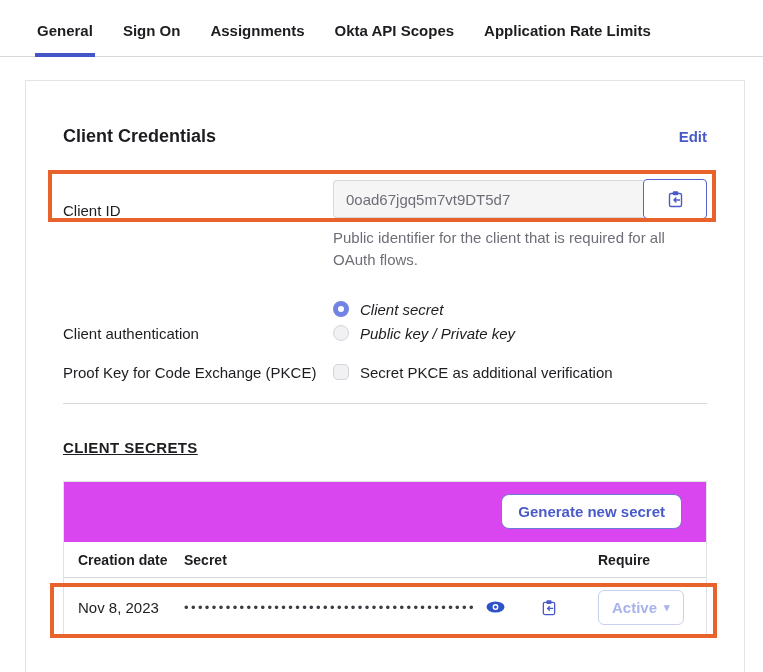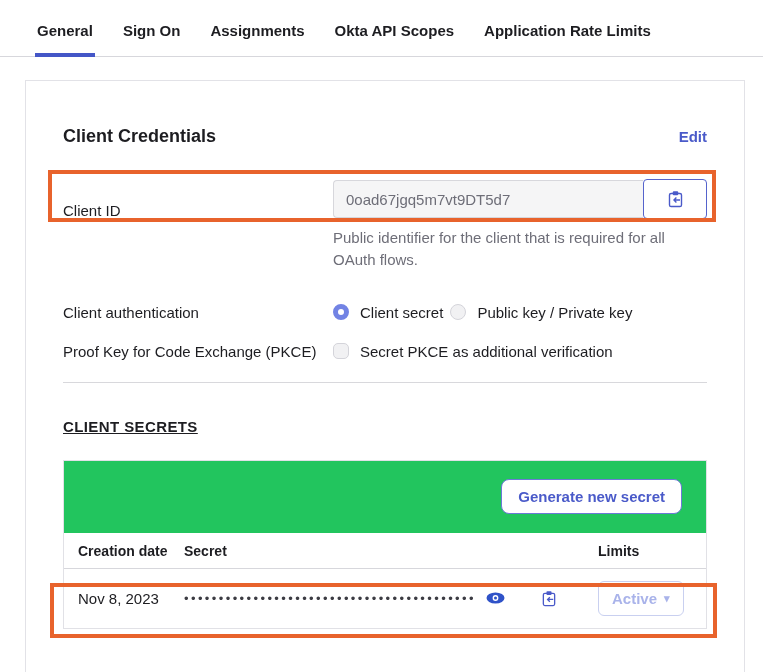--- a/index.html
+++ b/index.html
@@ -56,42 +56,42 @@
     width: 64px; height: 40px; background: #fff;
     border: 1px solid #5563cc; border-radius: 4px;
     display: flex; align-items: center; justify-content: center; cursor: pointer;
   }
   .help-text {
     margin: 8px 0 0 270px; max-width: 352px;
     font-size: 15px; line-height: 1.45; color: #6e6e78;
   }
 
   .auth-row { margin-top: 30px; }
-  .radio-list { display: flex; flex-direction: row; gap: 7px; }
+  .radio-list { display: flex; flex-direction: column; gap: 7px; font-style: italic; }
   .radio-line { display: flex; align-items: center; gap: 11px; font-size: 15px; cursor: pointer; }
   .radio {
     width: 16px; height: 16px; border-radius: 50%; flex: 0 0 16px;
     background: #f1f1f3; border: 1px solid #d4d4da;
   }
   .radio.checked { background: #fff; border: 5px solid #7283e4; }
   .checkbox {
     width: 16px; height: 16px; border-radius: 5px; flex: 0 0 16px;
     background: #f1f1f3; border: 1px solid #d4d4da;
   }
   .pkce-row { margin-top: 21px; }
   .pkce-row .form-label { padding-top: 1px; }
 
   .divider { border: none; border-top: 1px solid #d8d8dc; margin-top: 22px; }
 
   .secrets-title { margin-top: 35px; font-size: 15px; font-weight: bold; letter-spacing: 0.4px; text-decoration: underline; }
 
   
   .secrets-table { margin-top: 25px; border: 1px solid #e1e1e6; }
   .table-toolbar {
-    height: 72px; background: #22c55e;
+    height: 60px; background: #d946ef;
     display: flex; align-items: center; justify-content: flex-end;
     padding-right: 24px;
   }
   .generate-btn {
     background: #fff; border: 1px solid #6b79d6; border-radius: 8px;
     color: #4a5ac9; font-weight: bold; font-size: 15px;
     padding: 8px 16px; cursor: pointer;
     font-family: "Liberation Sans", sans-serif;
   }
   .thead { display: flex; align-items: center; padding: 10px 0 9px 0; border-bottom: 1px solid #d7d7dc; background:#fff; }
@@ -189,21 +189,21 @@
 
   <h3 class="secrets-title">CLIENT SECRETS</h3>
 
   <div class="secrets-table">
     <div class="table-toolbar">
       <button class="generate-btn">Generate new secret</button>
     </div>
     <div class="thead">
       <div class="col-date th">Creation date</div>
       <div class="col-secret th">Secret</div>
-      <div class="col-status th">Limits</div>
+      <div class="col-status th">Require</div>
     </div>
     <div class="trow">
       <div class="col-date cell-date">Nov 8, 2023</div>
       <div class="col-secret">
         <span class="secret-dots">••••••••••••••••••••••••••••••••••••••••••</span>
         <button class="icon-btn eye-btn">
           <span style="display:inline-flex">
             <svg width="19" height="12" viewBox="0 0 19 12">
               <ellipse cx="9.5" cy="6" rx="9" ry="5.6" fill="#2f52c8"></ellipse>
               <circle cx="9.5" cy="6" r="2.9" fill="#ffffff"></circle>

